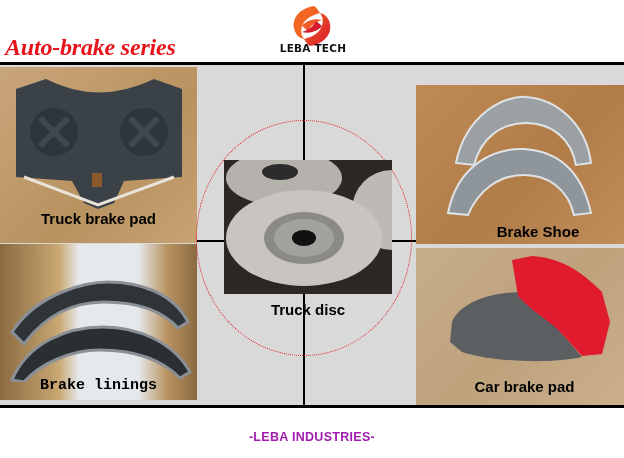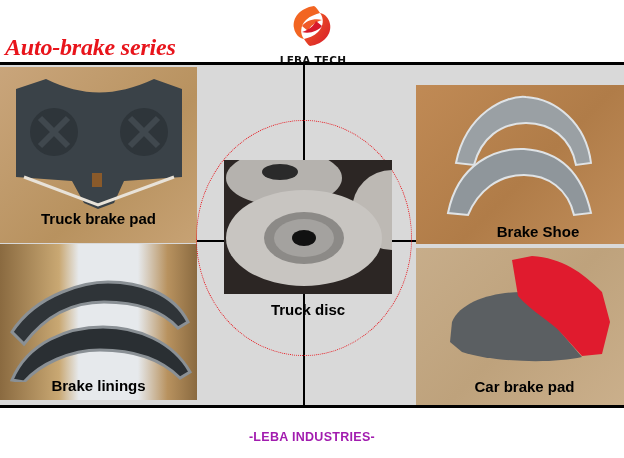--- a/index.html
+++ b/index.html
@@ -1,20 +1,20 @@
 <!DOCTYPE html>
 <html><head>
 <meta charset="utf-8">
 <style>
   html, body { margin:0; padding:0; }
   body { width:624px; height:458px; background:#ffffff; position:relative; overflow:hidden; font-family:"Liberation Sans", sans-serif; }
   .abs { position:absolute; }
   #title { left:5px; top:34px; font-family:"Liberation Serif", serif; font-style:italic; font-weight:bold; font-size:24px; color:#e8141b; letter-spacing:-0.2px; white-space:nowrap;text-align:center; }
   #logo { left:280px; top:4px; width:64px; height:58px; }
-  #logo-text { left:268px; top:54px; width:90px; text-align:center; font-family:"DejaVu Sans", sans-serif; font-weight:bold; font-size:10.5px; color:#111; letter-spacing:0.2px; }
+  #logo-text { left:268px; top:42px; width:90px; text-align:center; font-family:"DejaVu Sans", sans-serif; font-weight:bold; font-size:10.5px; color:#111; letter-spacing:0.2px; }
   #top-rule { left:0; top:62px; width:624px; height:3px; background:#000; }
   #panel { left:0; top:65px; width:624px; height:340px; background:#d9d9d9; }
   #bottom-rule { left:0; top:405px; width:624px; height:3px; background:#000; }
   #vline { left:303px; top:65px; width:2px; height:340px; background:#000; }
   #hline { left:0; top:240px; width:624px; height:2px; background:#000; }
   .photo { position:absolute; overflow:hidden; }
   .photo .cap { position:absolute; left:0; right:0; text-align:center; font-weight:bold; font-size:15px; color:#000; white-space:nowrap; }
   #ellipse { left:196px; top:120px; width:216px; height:236px; border:1px dotted #e8141b; border-radius:50%; box-sizing:border-box; }
   #footer { left:0; top:430px; width:624px; text-align:center; font-weight:bold; font-size:12.5px; color:#a21caf; letter-spacing:0.3px; }
 </style>
@@ -59,21 +59,21 @@
 </div>
 
 <div class="photo" style="left:416px;top:85px;width:208px;height:159px;background:linear-gradient(135deg,#c08a55,#b07c48 50%,#c4925f);padding-left:36px;">
   <svg class="abs" style="left:30px;top:8px;" width="150" height="130" viewBox="0 0 150 130">
     <path d="M10 70 C20 20 60 2 80 4 C110 6 140 30 145 70 L130 72 C125 45 105 30 80 30 C55 30 35 45 28 72 Z" fill="#9aa0a4" stroke="#dfe3e6" stroke-width="2"></path>
     <path d="M2 120 C12 70 50 55 78 56 C110 58 135 75 145 120 L128 122 C122 96 102 82 78 82 C52 82 32 98 22 122 Z" fill="#8f969b" stroke="#dfe3e6" stroke-width="2"></path>
   </svg>
   <div class="cap" style="top:138px;">Brake  Shoe</div>
 </div>
 
-<div class="photo" style="left:0;top:244px;width:197px;height:156px;background:linear-gradient(90deg,#8a6a40,#c9a873 30%,#e6e9ec 40%,#e6e9ec 70%,#b8925f 85%,#8a6a40);">
+<div class="photo" style="left:0;top:244px;width:197px;height:156px;background:linear-gradient(90deg,#8a6a40,#c9a873 30%,#e6e9ec 40%,#e6e9ec 70%,#b8925f 85%,#8a6a40);font-family:Liberation Mono, monospace;">
   <svg class="abs" style="left:8px;top:28px;" width="185" height="110" viewBox="0 0 185 110">
     <path d="M4 60 C30 20 80 10 100 10 C130 10 165 20 180 50 L170 56 C150 34 120 30 96 30 C70 30 40 40 16 72 Z" fill="#2f3438" stroke="#8a9095" stroke-width="3"></path>
     <path d="M4 108 C20 70 60 55 95 55 C130 55 165 70 182 100 L172 106 C150 84 120 78 92 78 C62 78 32 92 16 110 Z" fill="#2a2f33" stroke="#8a9095" stroke-width="3"></path>
   </svg>
   <div class="cap" style="top:133px;">Brake linings</div>
 </div>
 
 <div class="photo" style="left:416px;top:248px;width:217px;height:157px;background:linear-gradient(135deg,#c7ad8a,#bea27c 50%,#cbb08c);">
   <svg class="abs" style="left:16px;top:4px;" width="190" height="115" viewBox="0 0 190 115">
     <path d="M20 70 C28 50 60 40 90 40 L120 70 L150 105 C120 112 60 110 30 100 L18 90 Z" fill="#5b5f62"></path>

